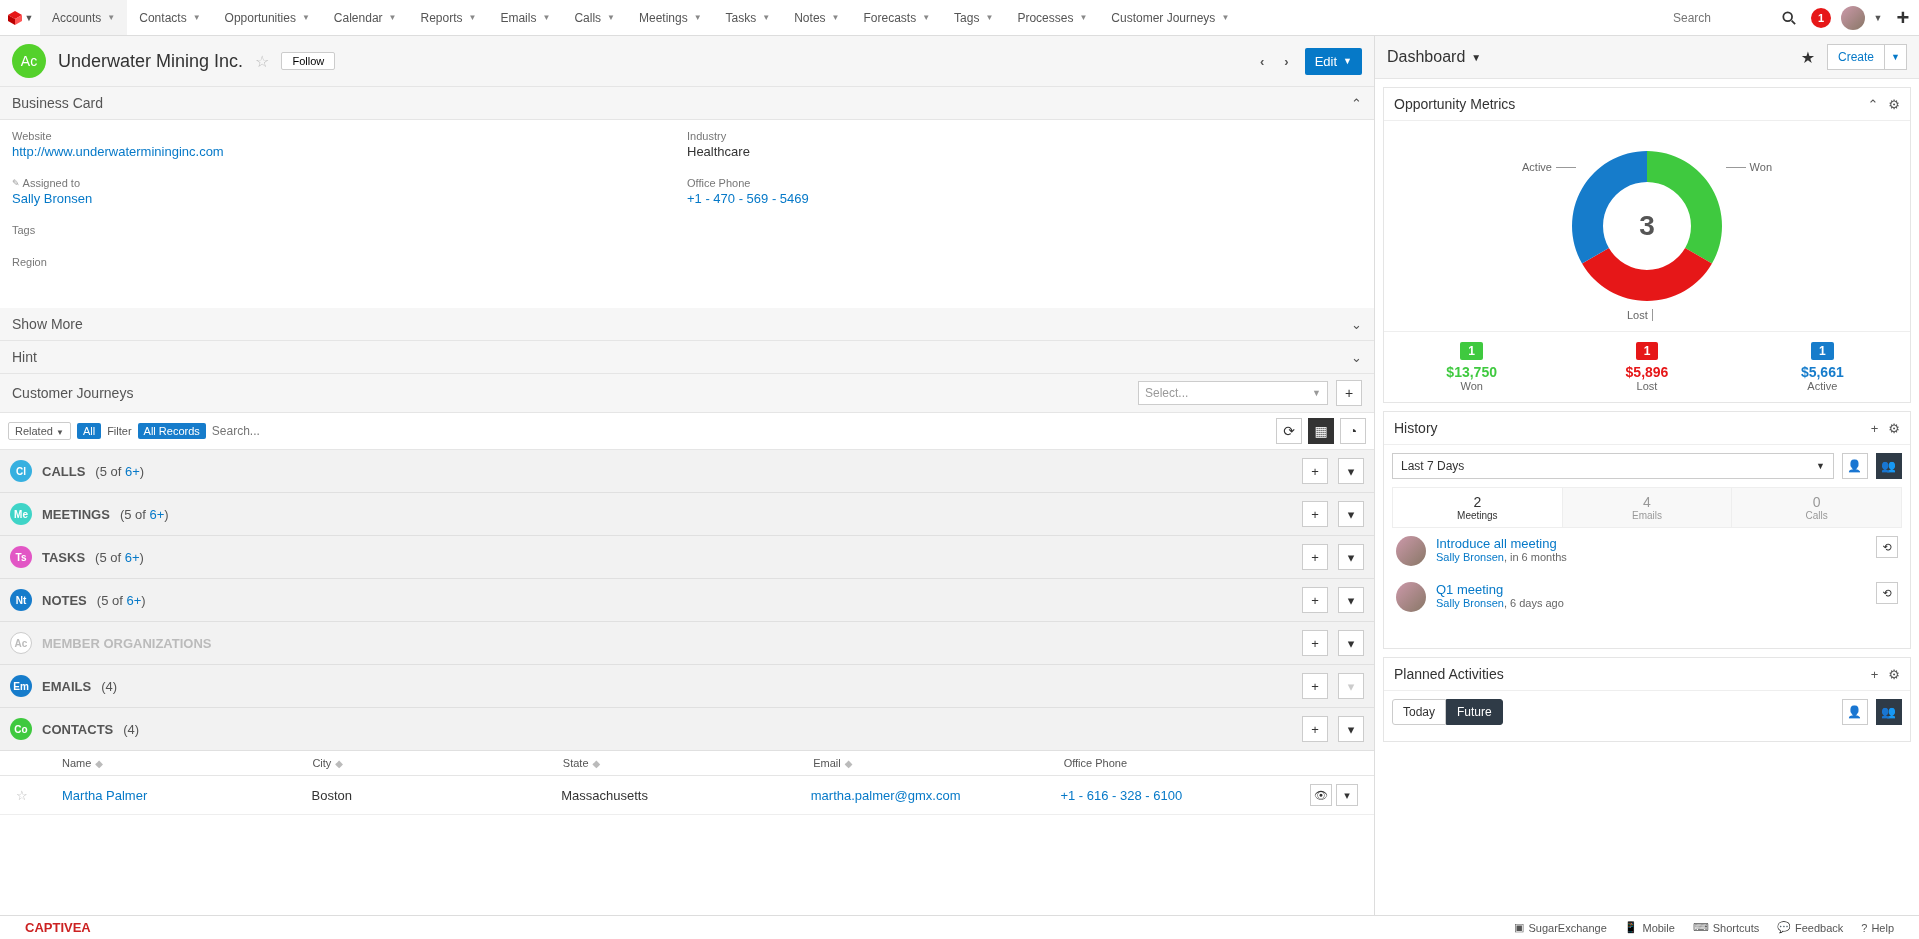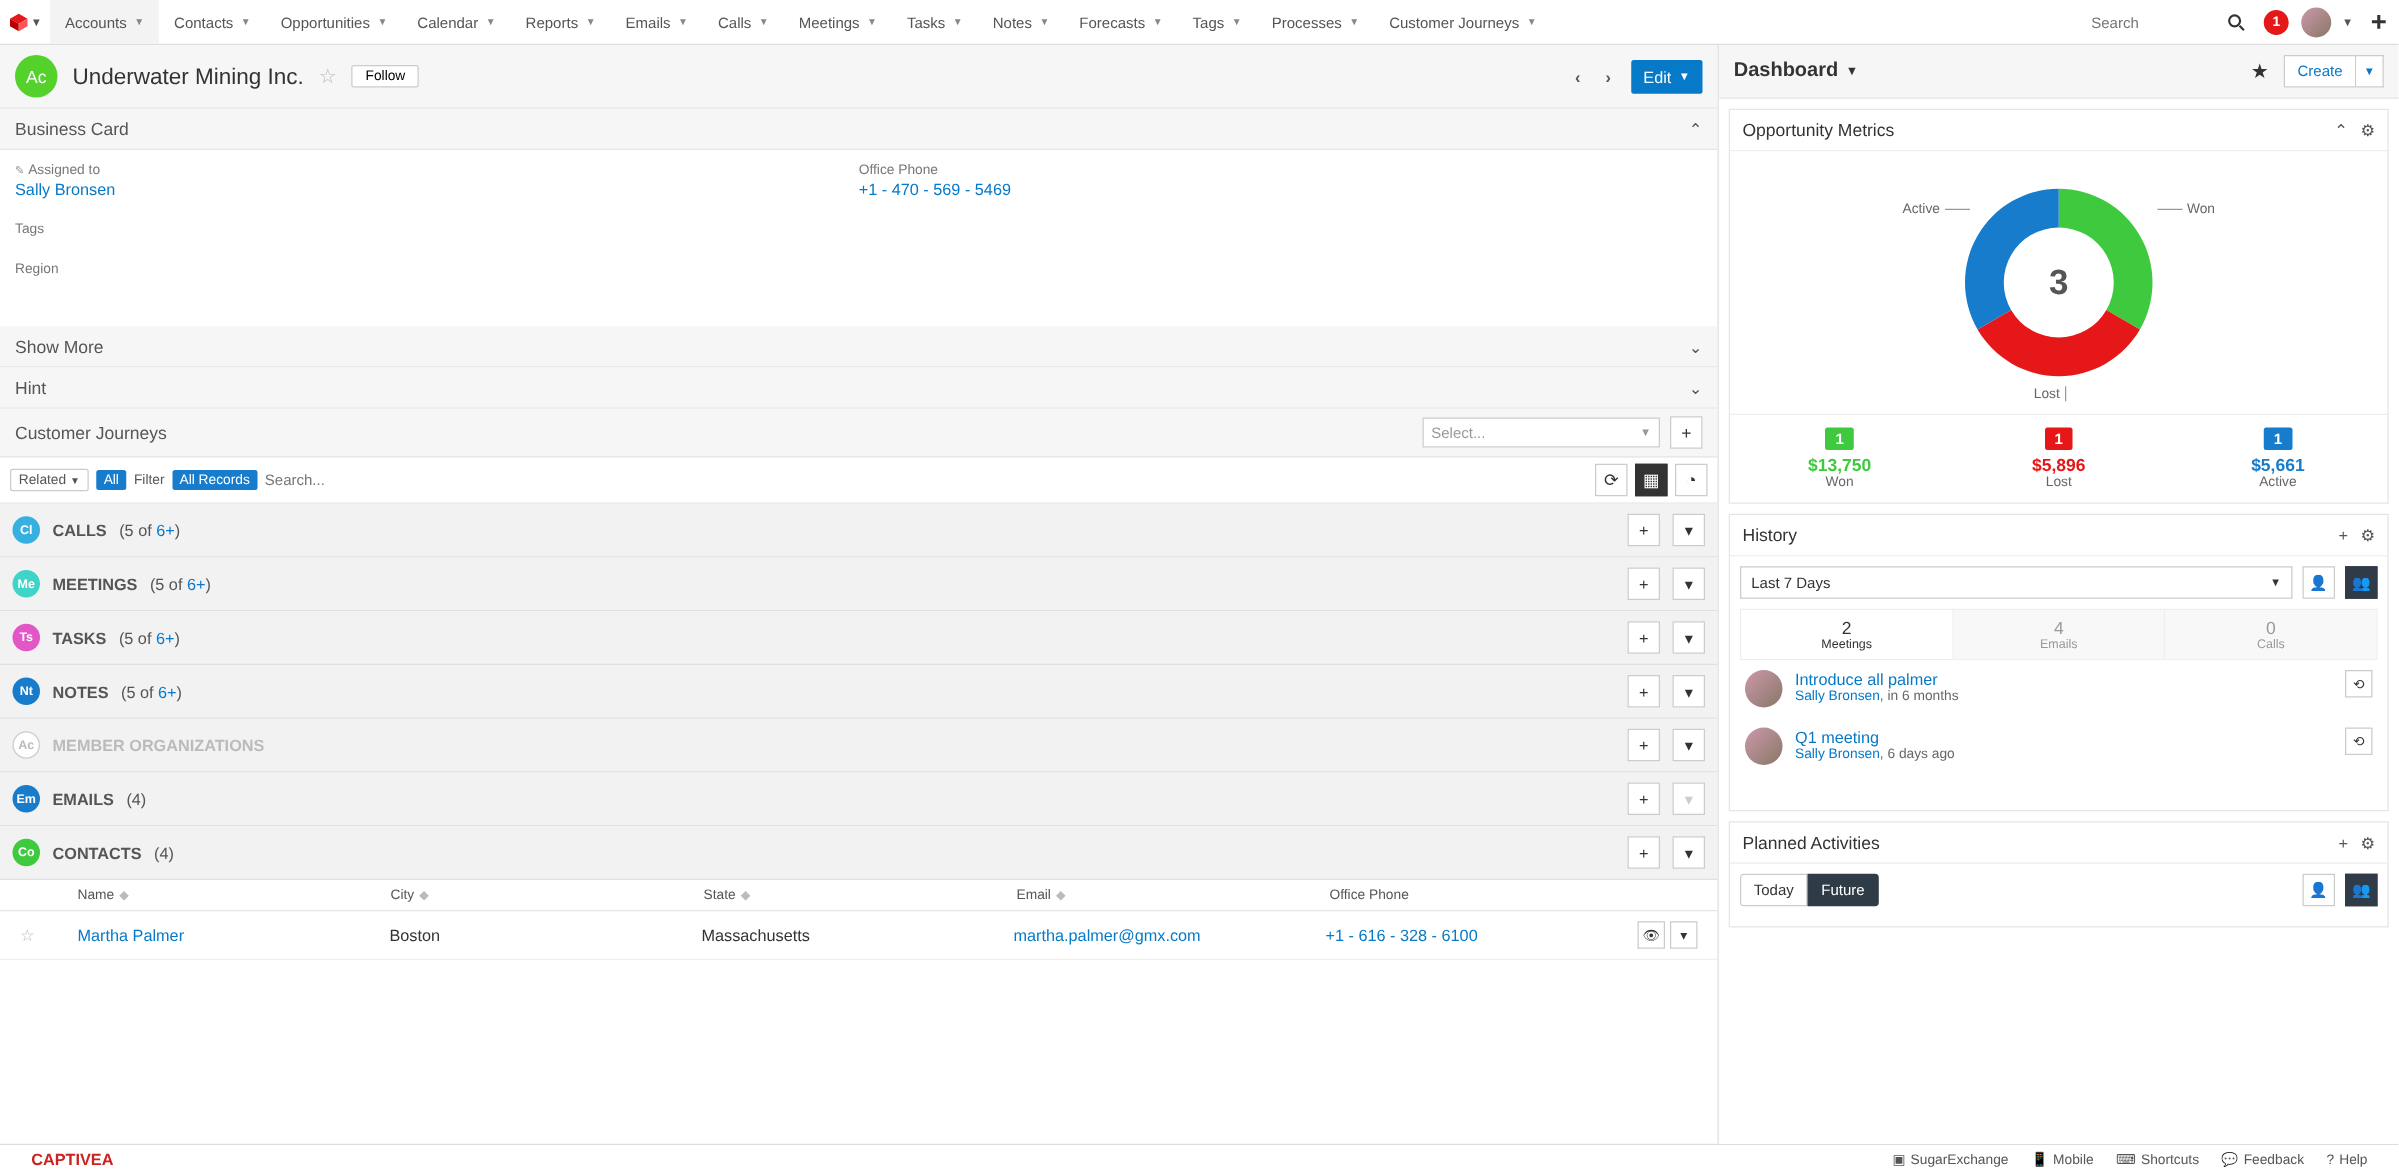--- a/index.html
+++ b/index.html
@@ -78,21 +78,21 @@
 .table-head { display:flex; padding:6px 10px; border-bottom:1px solid #e5e5e5; font-size:11px; color:#555;}
 .table-row { display:flex; padding:8px 10px; border-bottom:1px solid #eee; align-items:center;}
 .th, .td { flex:1; padding:0 6px; display:flex; align-items:center; gap:4px;}
 .th.narrow, .td.narrow { flex:0 0 46px;}
 .th.actions, .td.actions { flex:0 0 56px; justify-content:flex-end; gap:4px;}
 .sort-caret { color:#bbb; font-size:10px;}
 .eye-btn, .dd-btn { width:22px; height:22px; border:1px solid #ccc; background:#fff; display:flex; align-items:center; justify-content:center; font-size:11px; cursor:pointer;}
 
 
 .dash-header { display:flex; align-items:center; padding:8px 12px; background:#f6f6f6; border-bottom:1px solid #e5e5e5;}
-.dash-title { font-size:16px; font-weight:700; display:flex; align-items:center; gap:6px;}
+.dash-title { font-size:16px; font-weight:400; display:flex; align-items:center; gap:6px;}
 .dash-spacer { flex:1;}
 .create-group { display:flex; }
 .create-btn { border:1px solid #ccc; background:#fff; color:#0679c8; padding:5px 10px; font-size:12px; cursor:pointer;}
 .create-caret { border:1px solid #ccc; border-left:none; background:#fff; color:#0679c8; width:22px; display:flex; align-items:center; justify-content:center; font-size:9px; cursor:pointer;}
 
 .dashlet { margin:8px; border:1px solid #e5e5e5;}
 .dashlet-head { display:flex; align-items:center; justify-content:space-between; padding:8px 10px; border-bottom:1px solid #eee;}
 .dashlet-title { font-size:14px; font-weight:500;}
 .dashlet-icons { display:flex; gap:10px; color:#555; font-size:13px;}
 .dashlet-body { padding:10px;}
@@ -254,20 +254,30 @@
         <span>Edit</span>
         <span class="edit-caret">▼</span>
       </button>
     </div>
 
     <div class="panel-head">
       <span>Business Card</span>
       <span class="chev">⌃</span>
     </div>
     <div class="panel-body">
+      <div class="field-row">
+        <div class="field-col">
+          <div class="field-label">Website</div>
+          <a class="field-val link">http://www.underwatermininginc.com</a>
+        </div>
+        <div class="field-col">
+          <div class="field-label">Industry</div>
+          <div class="field-val">Healthcare</div>
+        </div>
+      </div>
       <div class="field-row">
         <div class="field-col">
           <div class="field-label">
               <span class="pencil-tiny">✎</span>
               <span>Assigned to</span>
             </div>
           <a class="field-val link">Sally Bronsen</a>
         </div>
         <div class="field-col">
           <div class="field-label">Office Phone</div>
@@ -509,21 +519,21 @@
             </div>
             <div class="hist-tab">
               <div class="num">0</div>
               <div class="lbl">Calls</div>
             </div>
           </div>
         <div id="hist-items" style="min-height:120px;">
             <div class="hist-item">
               <div class="hist-avatar"></div>
     <div class="hist-text">
-      <div class="title"><a>Introduce all palmer</a></div>
+      <div class="title"><a>Introduce all meeting</a></div>
       <div class="sub"><a>Sally Bronsen</a><span>, in 6 months</span></div>
     </div>
     <div class="refresh">⟲</div>
             </div>
             <div class="hist-item">
               <div class="hist-avatar"></div>
     <div class="hist-text">
       <div class="title"><a>Q1 meeting</a></div>
       <div class="sub"><a>Sally Bronsen</a><span>, 6 days ago</span></div>
     </div>

